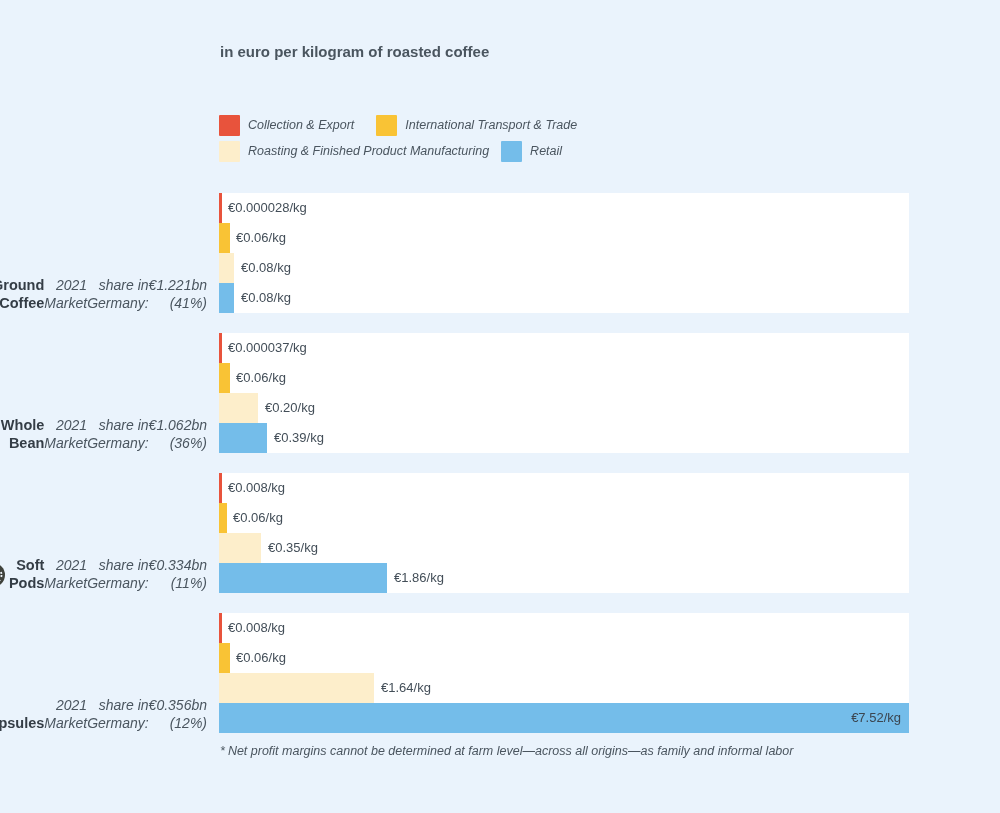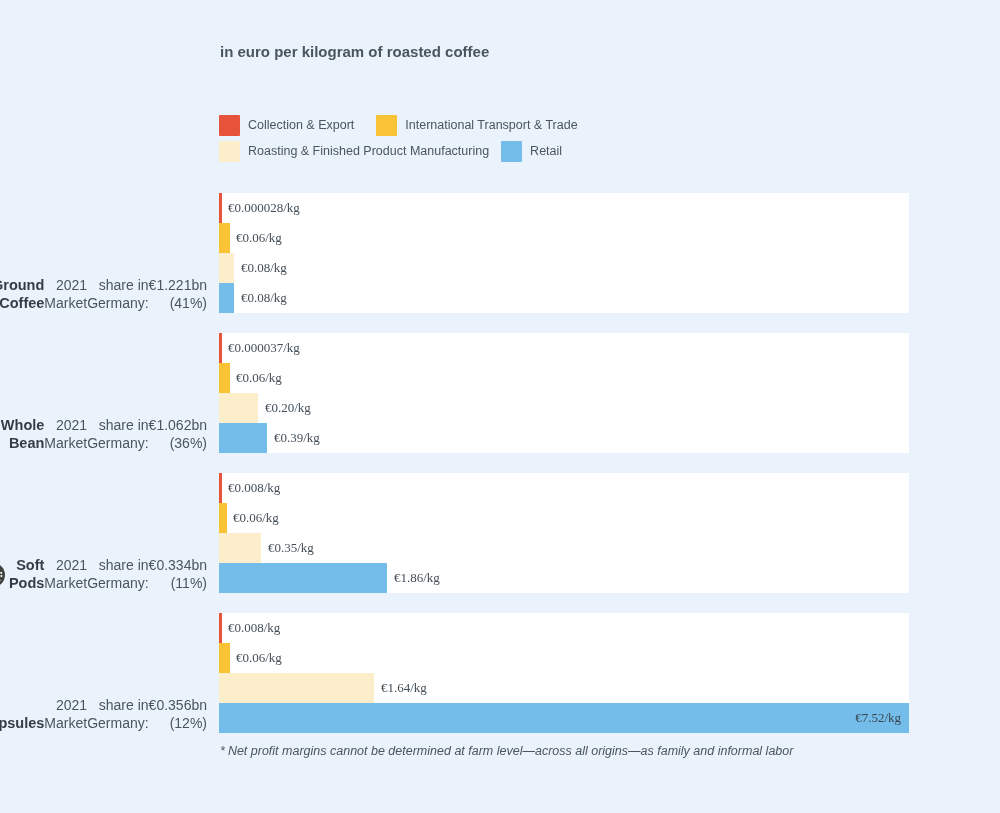--- a/index.html
+++ b/index.html
@@ -13,47 +13,47 @@
   }
   .chart-root{position:absolute;inset:0;}
 
   
   .header{position:absolute;left:220px;top:40px;width:700px;}
   .title{font-size:15.5px;font-weight:bold;color:#343d46;letter-spacing:.1px;line-height:1.35;}
   .subtitle{font-size:15px;color:#4a555f;line-height:1.35;margin-top:2px;font-weight:bold;}
 
   
   .legend{position:absolute;left:219px;top:113px;width:700px;}
-  .legend-row{display:flex;align-items:center;height:24px;}
+  .legend-row{display:flex;align-items:center;height:24px;font-style:italic;}
   .legend-row.r2{margin-top:2px;}
   .legend-item{display:flex;align-items:center;}
   .swatch{width:21px;height:21px;flex:0 0 21px;border-radius:1px;}
   .legend-label{font-size:12.5px;color:#4a555f;margin-left:8px;white-space:nowrap;}
   .gap{width:22px;flex:0 0 22px;}
   .gap-sm{width:12px;flex:0 0 12px;}
 
   
   .group{position:absolute;left:0;width:1000px;height:122px;}
   .g0{top:193px;}
   .g1{top:333px;}
   .g2{top:473px;}
   .g3{top:613px;}
 
   .glabel{position:absolute;left:0;top:0;width:207px;height:122px;
           display:flex;flex-direction:row;align-items:flex-end;justify-content:flex-end;
           text-align:right;padding-bottom:2px;box-sizing:border-box;}
   .icon-wrap{height:50px;display:flex;align-items:flex-end;justify-content:flex-end;margin-bottom:3px;}
   .gname{font-size:14.5px;font-weight:bold;color:#343d46;line-height:1.28;}
-  .gmeta{font-size:14px;color:#4a555f;line-height:1.28;}
+  .gmeta{font-size:14px;color:#4a555f;line-height:1.28;font-style:italic;}
 
   
   .bars{position:absolute;left:219px;top:0;width:690px;}
   .track{position:relative;height:30px;background:#ffffff;margin-bottom:0;}
   .bar{position:absolute;left:0;top:0;height:30px;}
-  .vlabel{position:absolute;top:0;height:30px;line-height:30px;font-size:13px;color:#434e58;white-space:nowrap;font-family:Liberation Serif, serif;}
+  .vlabel{position:absolute;top:0;height:30px;line-height:30px;font-size:13px;color:#434e58;white-space:nowrap;}
   .vlabel.inside{color:#3b4650;}
 
   
   .footnote{position:absolute;left:220px;top:742px;width:692px;
             font-size:12.5px;font-style:italic;color:#4a555f;line-height:1.52;}
   .footnote .fn-star{margin-right:3px;}
   .fn-indent{display:block;padding-left:9px;}
 
   svg{display:block;}
 </style>

